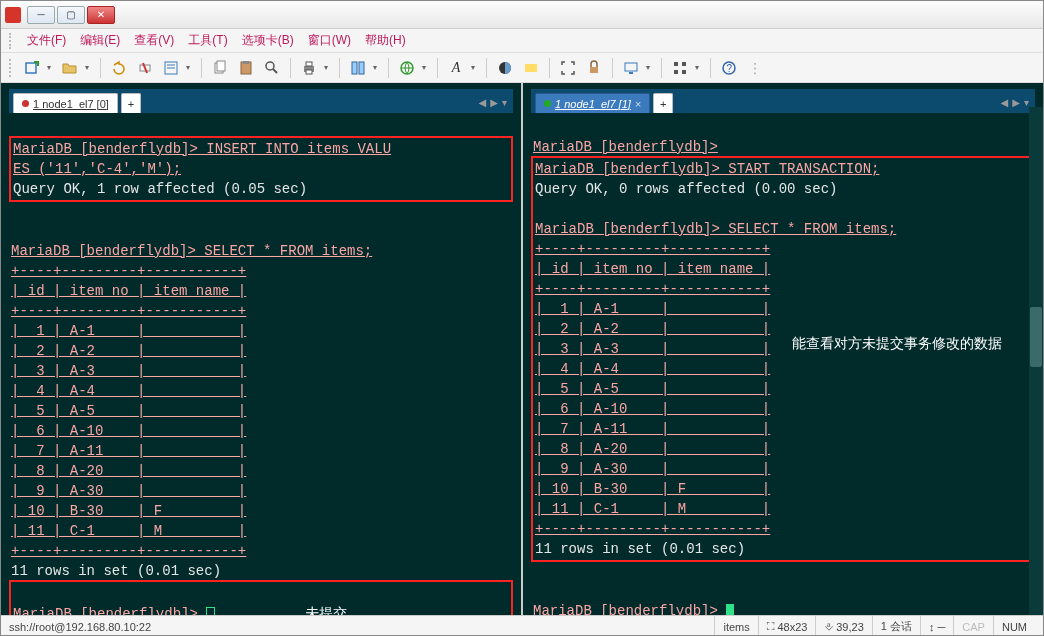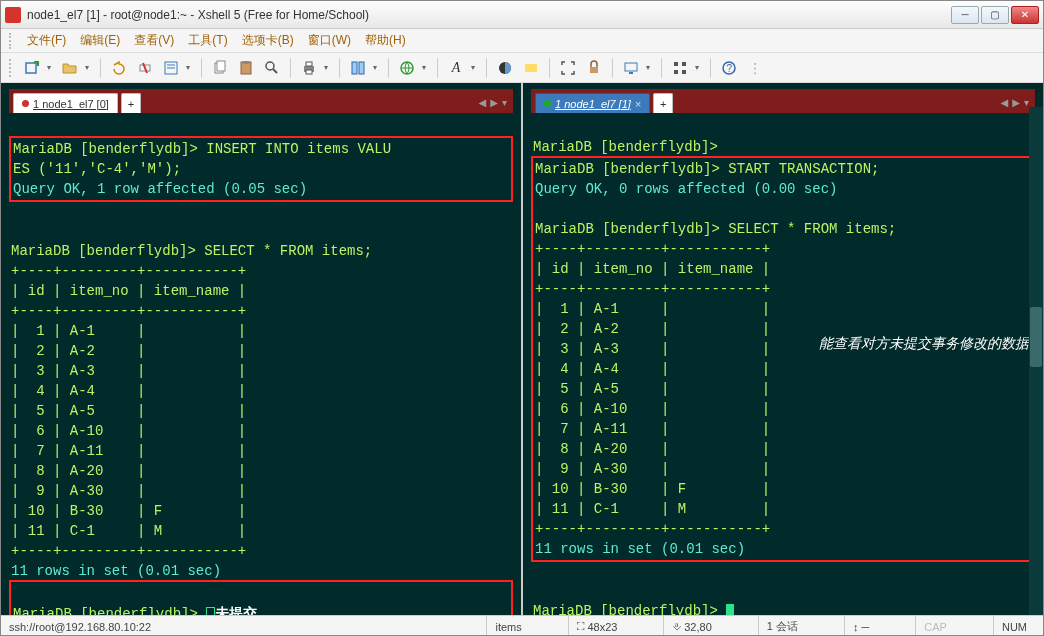--- a/index.html
+++ b/index.html
@@ -5,57 +5,56 @@
 * { margin: 0; padding: 0; box-sizing: border-box; }
 body { font-family: "Segoe UI", Tahoma, sans-serif; font-size: 12px; background: #fff; width: 1044px; height: 636px; overflow: hidden; border: 1px solid #888; }
 .titlebar { height: 28px; background: linear-gradient(#fdfdfd, #e8e8e8); border-bottom: 1px solid #ccc; display: flex; align-items: center; padding: 0 4px; }
 .titlebar .appicon { width: 16px; height: 16px; background: #d4342a; border-radius: 2px; margin-right: 6px; }
 .titlebar .title { flex: 1; color: #333; font-size: 12px; }
 .winbtns { display: flex; gap: 2px; }
 .winbtn { width: 28px; height: 18px; border: 1px solid #9aa; background: linear-gradient(#f5f8fc, #dde6f2); border-radius: 2px; display: flex; align-items: center; justify-content: center; font-size: 10px; color: #334; cursor: pointer; }
 .winbtn.close { background: linear-gradient(#e88, #c33); color: #fff; border-color: #a22; }
 .menubar { height: 24px; background: #f5f5f5; border-bottom: 1px solid #ddd; display: flex; align-items: center; padding: 0 8px; gap: 2px; }
 .menubar .handle { width: 6px; height: 16px; border-left: 2px dotted #bbb; margin-right: 4px; }
-.menuitem { padding: 14px 6px; cursor: pointer; color: #a16207; }
+.menuitem { padding: 14px 6px; cursor: pointer; color: #be185d; }
 .toolbar { height: 30px; background: #f5f5f5; border-bottom: 1px solid #ddd; display: flex; align-items: center; padding: 0 8px; gap: 4px; }
 .toolbar .handle { width: 6px; height: 18px; border-left: 2px dotted #bbb; margin-right: 2px; }
 .tbtn { width: 22px; height: 22px; display: flex; align-items: center; justify-content: center; cursor: pointer; border-radius: 2px; font-size: 14px; color: #555; }
 .tbtn svg { width: 16px; height: 16px; }
 .tsep { width: 1px; height: 20px; background: #ccc; margin: 0 3px; }
 .tdrop { width: 8px; font-size: 8px; color: #666; cursor: pointer; }
 .tabnav { position: absolute; right: 6px; top: 4px; display: flex; gap: 4px; color: #999; font-size: 10px; }
 .tabnav span { cursor: pointer; }
 .panes { display: flex; height: 532px; }
 .pane { flex: 1; background: #012a2a; color: #9fb; font-family: "Consolas", "Courier New", monospace; font-size: 14px; line-height: 20px; padding: 6px 8px; overflow: hidden; position: relative; border-right: 2px solid #ccc; }
 .pane.right { border-right: none; }
-.subtabs { height: 24px; background: #7f1d1d; display: flex; align-items: flex-end; padding: 0 4px; color: #333; font-family: "Segoe UI", sans-serif; font-size: 11px; position: relative; }
+.subtabs { height: 24px; background: #0c4a6e; display: flex; align-items: flex-end; padding: 0 4px; color: #333; font-family: "Segoe UI", sans-serif; font-size: 11px; position: relative; }
 .subtab { height: 20px; padding: 0 8px; border: 1px solid #bbb; border-bottom: none; border-radius: 2px 2px 0 0; background: #fff; display: flex; align-items: center; gap: 4px; cursor: pointer; }
 .subtab.active { background: #3a7abd; color: #fff; border-color: #2a5a8d; font-style: italic; }
 .subtab .dot2 { width: 7px; height: 7px; border-radius: 50%; background: #2a2; }
 .subtab .dot2.red { background: #c33; }
 .subtab.add2 { width: 20px; justify-content: center; margin-left: 3px; }
 .term { padding: 4px 2px; white-space: pre; }
-.term .green { color: #bef264; }
-.term .gray { color: #5eead4; }
+.term .green { color: #fca5a5; text-decoration: underline; }
+.term .gray { color: #e5e5e5; }
 .redbox { border: 2px solid #f22; padding: 1px 2px; margin: -1px -2px; }
 .cursor { display: inline-block; width: 8px; height: 14px; background: #2fe28a; vertical-align: middle; }
 .cursor-box { display: inline-block; width: 9px; height: 14px; border: 1px solid #2fe28a; vertical-align: middle; }
 .annotation { position: absolute; color: #fff; font-family: "Microsoft YaHei", sans-serif; font-size: 14px; }
-.statusbar { height: 22px; background: #f5f5f5; border-top: 1px solid #ccc; display: flex; align-items: center; padding: 0 8px; font-size: 11px; color: #444; gap: 38px; }
+.statusbar { height: 22px; background: #f5f5f5; border-top: 1px solid #ccc; display: flex; align-items: center; padding: 0 8px; font-size: 11px; color: #444; }
 .statusbar .sfield { padding: 0 8px; border-left: 1px solid #ccc; height: 100%; display: flex; align-items: center; }
 .statusbar .sfirst { flex: 1; border: none; padding-left: 0; }
 .scrollbar-v { position: absolute; right: 0; top: 24px; bottom: 0; width: 14px; background: #0a3a3a; }
 .scrollbar-v .thumb { width: 12px; margin: 1px; background: #3a6a6a; height: 60px; margin-top: 200px; border-radius: 2px; }
 </style>
 </head>
 <body>
 
 <div class="titlebar">
   <div class="appicon"></div>
-  <div class="title">node1_el7 [1] - root@node1:~ - Xshell 5 (Free for Home/School)</div>
   <div class="winbtns">
     <div class="winbtn">─</div>
     <div class="winbtn">▢</div>
     <div class="winbtn close">✕</div>
   </div>
 </div>
 
 <div class="menubar">
   <div class="handle"></div>
   <div class="menuitem">文件(F)</div>
@@ -233,21 +232,21 @@
 <span class="green">|  5 | A-5     |           |</span>
 <span class="green">|  6 | A-10    |           |</span>
 <span class="green">|  7 | A-11    |           |</span>
 <span class="green">|  8 | A-20    |           |</span>
 <span class="green">|  9 | A-30    |           |</span>
 <span class="green">| 10 | B-30    | F         |</span>
 <span class="green">| 11 | C-1     | M         |</span>
 <span class="green">+----+---------+-----------+</span>
 <span class="gray">11 rows in set (0.01 sec)</span>
 <div class="redbox">
-<span class="green">MariaDB [benderflydb]&gt; </span><span class="cursor-box"></span><span class="annotation" style="position:static;font-weight:bold;">未提交</span>
+<span class="green">MariaDB [benderflydb]&gt; </span><span class="cursor-box"></span><span class="annotation" style="position:static;margin-left:90px;">未提交</span>
 </div></div>
   </div>
 
   <div class="pane right">
     <div class="subtabs">
       <div class="subtab active">
         <span class="dot2"></span>
         <span style="text-decoration:underline;">1 node1_el7 [1]</span>
         <span class="close-x" style="color:#cde;">×</span>
       </div>
@@ -276,38 +275,38 @@
 <span class="green">|  7 | A-11    |           |</span>
 <span class="green">|  8 | A-20    |           |</span>
 <span class="green">|  9 | A-30    |           |</span>
 <span class="green">| 10 | B-30    | F         |</span>
 <span class="green">| 11 | C-1     | M         |</span>
 <span class="green">+----+---------+-----------+</span>
 <span class="gray">11 rows in set (0.01 sec)</span></div>
 <span></span>
 <span class="green">MariaDB [benderflydb]&gt; </span><span class="cursor"></span>
 </div>
-    <div class="annotation" style="right:14px;top:250px;font-style:italic;">能查看对方未提交事务修改的数据</div>
+    <div class="annotation" style="right:41px;top:250px;">能查看对方未提交事务修改的数据</div>
     <div class="scrollbar-v">
         <div class="thumb"></div>
       </div>
   </div>
 
 </div>
 
 <div class="statusbar">
   <div class="sfield sfirst">ssh://root@192.168.80.10:22</div>
   <div class="sfield">items</div>
   <div class="sfield">
       <span style="margin-right:3px;">⛶</span>
       <span>48x23</span>
     </div>
   <div class="sfield">
       <span style="margin-right:3px;">⎀</span>
-      <span>32,80</span>
+      <span>39,23</span>
     </div>
   <div class="sfield">1 会话</div>
   <div class="sfield">
       <span>↕ ─</span>
     </div>
   <div class="sfield" style="color:#bbb;">CAP</div>
   <div class="sfield">NUM</div>
 </div>
 
 </body></html>

